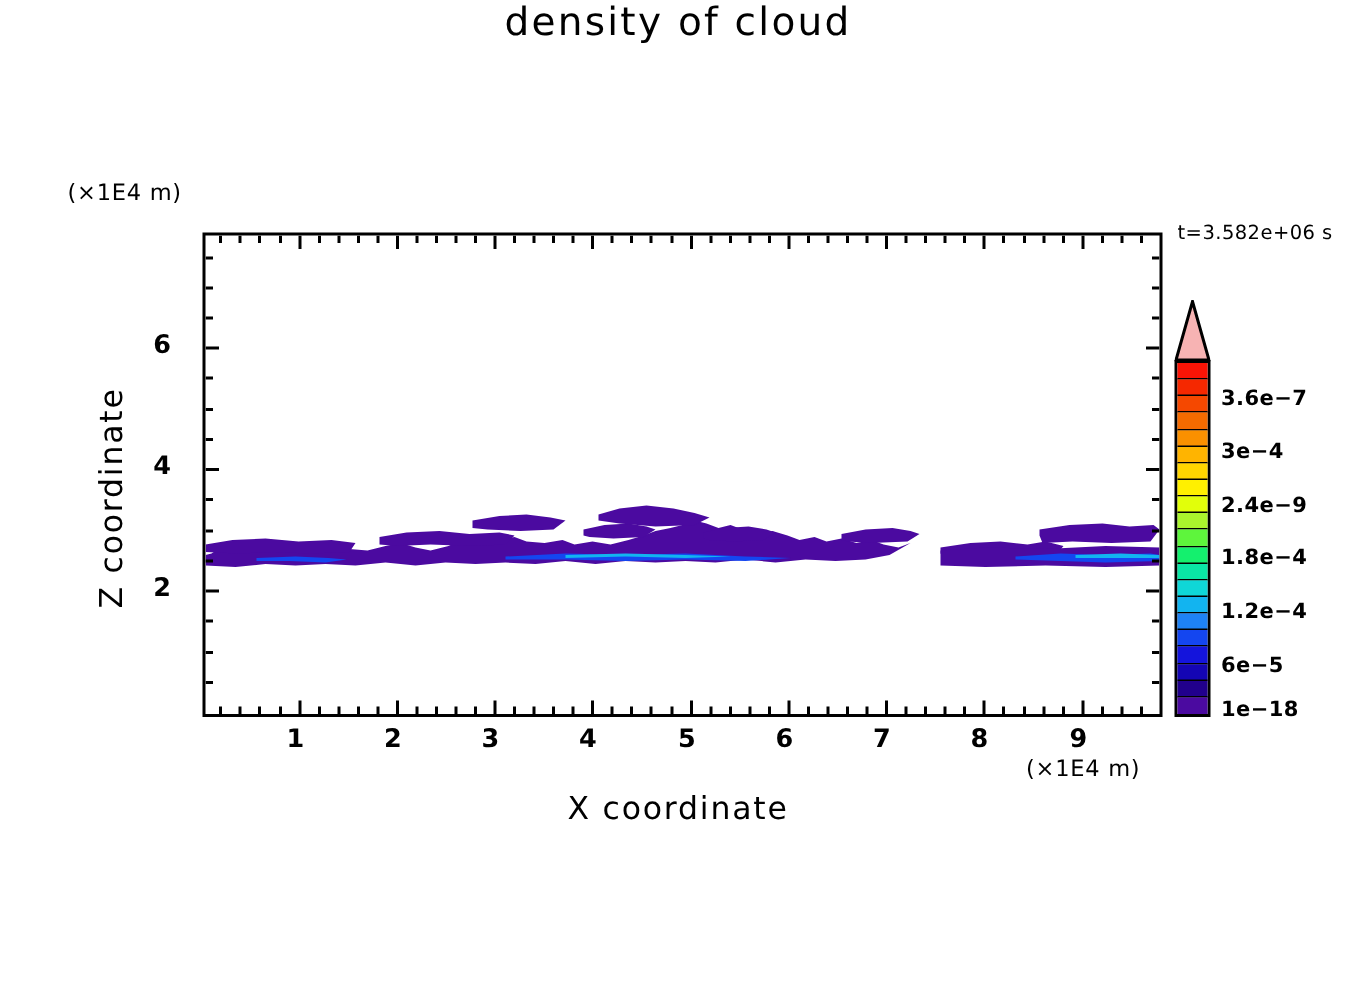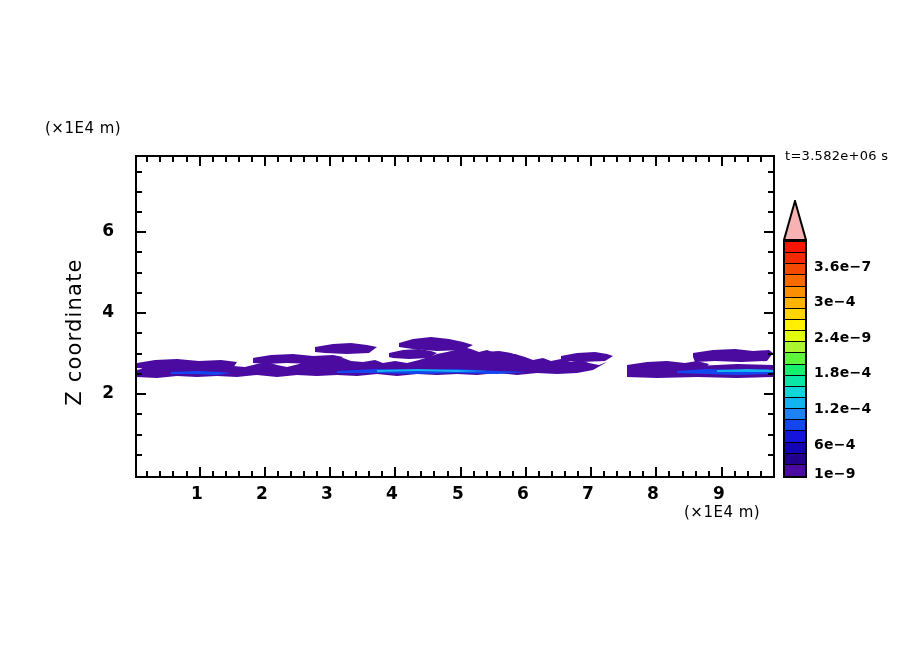--- a/index.html
+++ b/index.html
@@ -52,26 +52,28 @@
       letter-spacing:.3px;}
 
   
   #contour-svg{position:absolute;left:0;top:0;}
 </style>
 </head>
 <body>
 
 <div class="fig">
 
+  <div class="txt" id="plot-title">density of cloud</div>
 
   <div class="txt" id="ylabel-units">(×1E4 m)</div>
   <div class="txt" id="xlabel-units">(×1E4 m)</div>
 
   <div class="txt" id="time-stamp">t=3.582e+06 s</div>
 
+  <div class="txt" id="xaxis-title">X coordinate</div>
   <div class="txt" id="yaxis-title">Z coordinate</div>
 
   <div id="plot-frame">
     <svg id="contour-svg" width="636" height="319" viewBox="0 0 636 319">
       <g fill="#4b0aa0">
         <path d="M0,213 L4,212 L10,208 L22,207 L34,209 L46,208 L60,210 L72,207
                  L86,206 L96,209 L108,210 L120,207 L130,205 L140,208 L150,210
                  L162,207 L170,203 L182,201 L196,203 L206,201 L214,204 L226,205
                  L238,203 L246,206 L258,204 L270,206 L282,203 L292,200 L300,197
                  L310,195 L318,193 L326,190 L334,192 L342,195 L350,193 L358,196
@@ -287,16 +289,16 @@
       <div class="cbar-band" style="background: rgb(20, 5, 180); height: 4.7619%; border-bottom: 1px solid rgb(0, 0, 0); box-sizing: border-box;"></div>
       <div class="cbar-band" style="background: rgb(33, 0, 140); height: 4.7619%; border-bottom: 1px solid rgb(0, 0, 0); box-sizing: border-box;"></div>
       <div class="cbar-band" style="background: rgb(75, 10, 160); height: 4.7619%; border-bottom: none; box-sizing: border-box;"></div>
     </div>
 
   <div class="cbar-label" style="top:258px;">3.6e−7</div>
   <div class="cbar-label" style="top:293px;">3e−4</div>
   <div class="cbar-label" style="top:329px;">2.4e−9</div>
   <div class="cbar-label" style="top:364px;">1.8e−4</div>
   <div class="cbar-label" style="top:400px;">1.2e−4</div>
-  <div class="cbar-label" style="top:436px;">6e−4</div>
-  <div class="cbar-label" style="top:465px;">1e−9</div>
+  <div class="cbar-label" style="top:436px;">6e−5</div>
+  <div class="cbar-label" style="top:465px;">1e−18</div>
 
 </div>
 
 </body></html>

